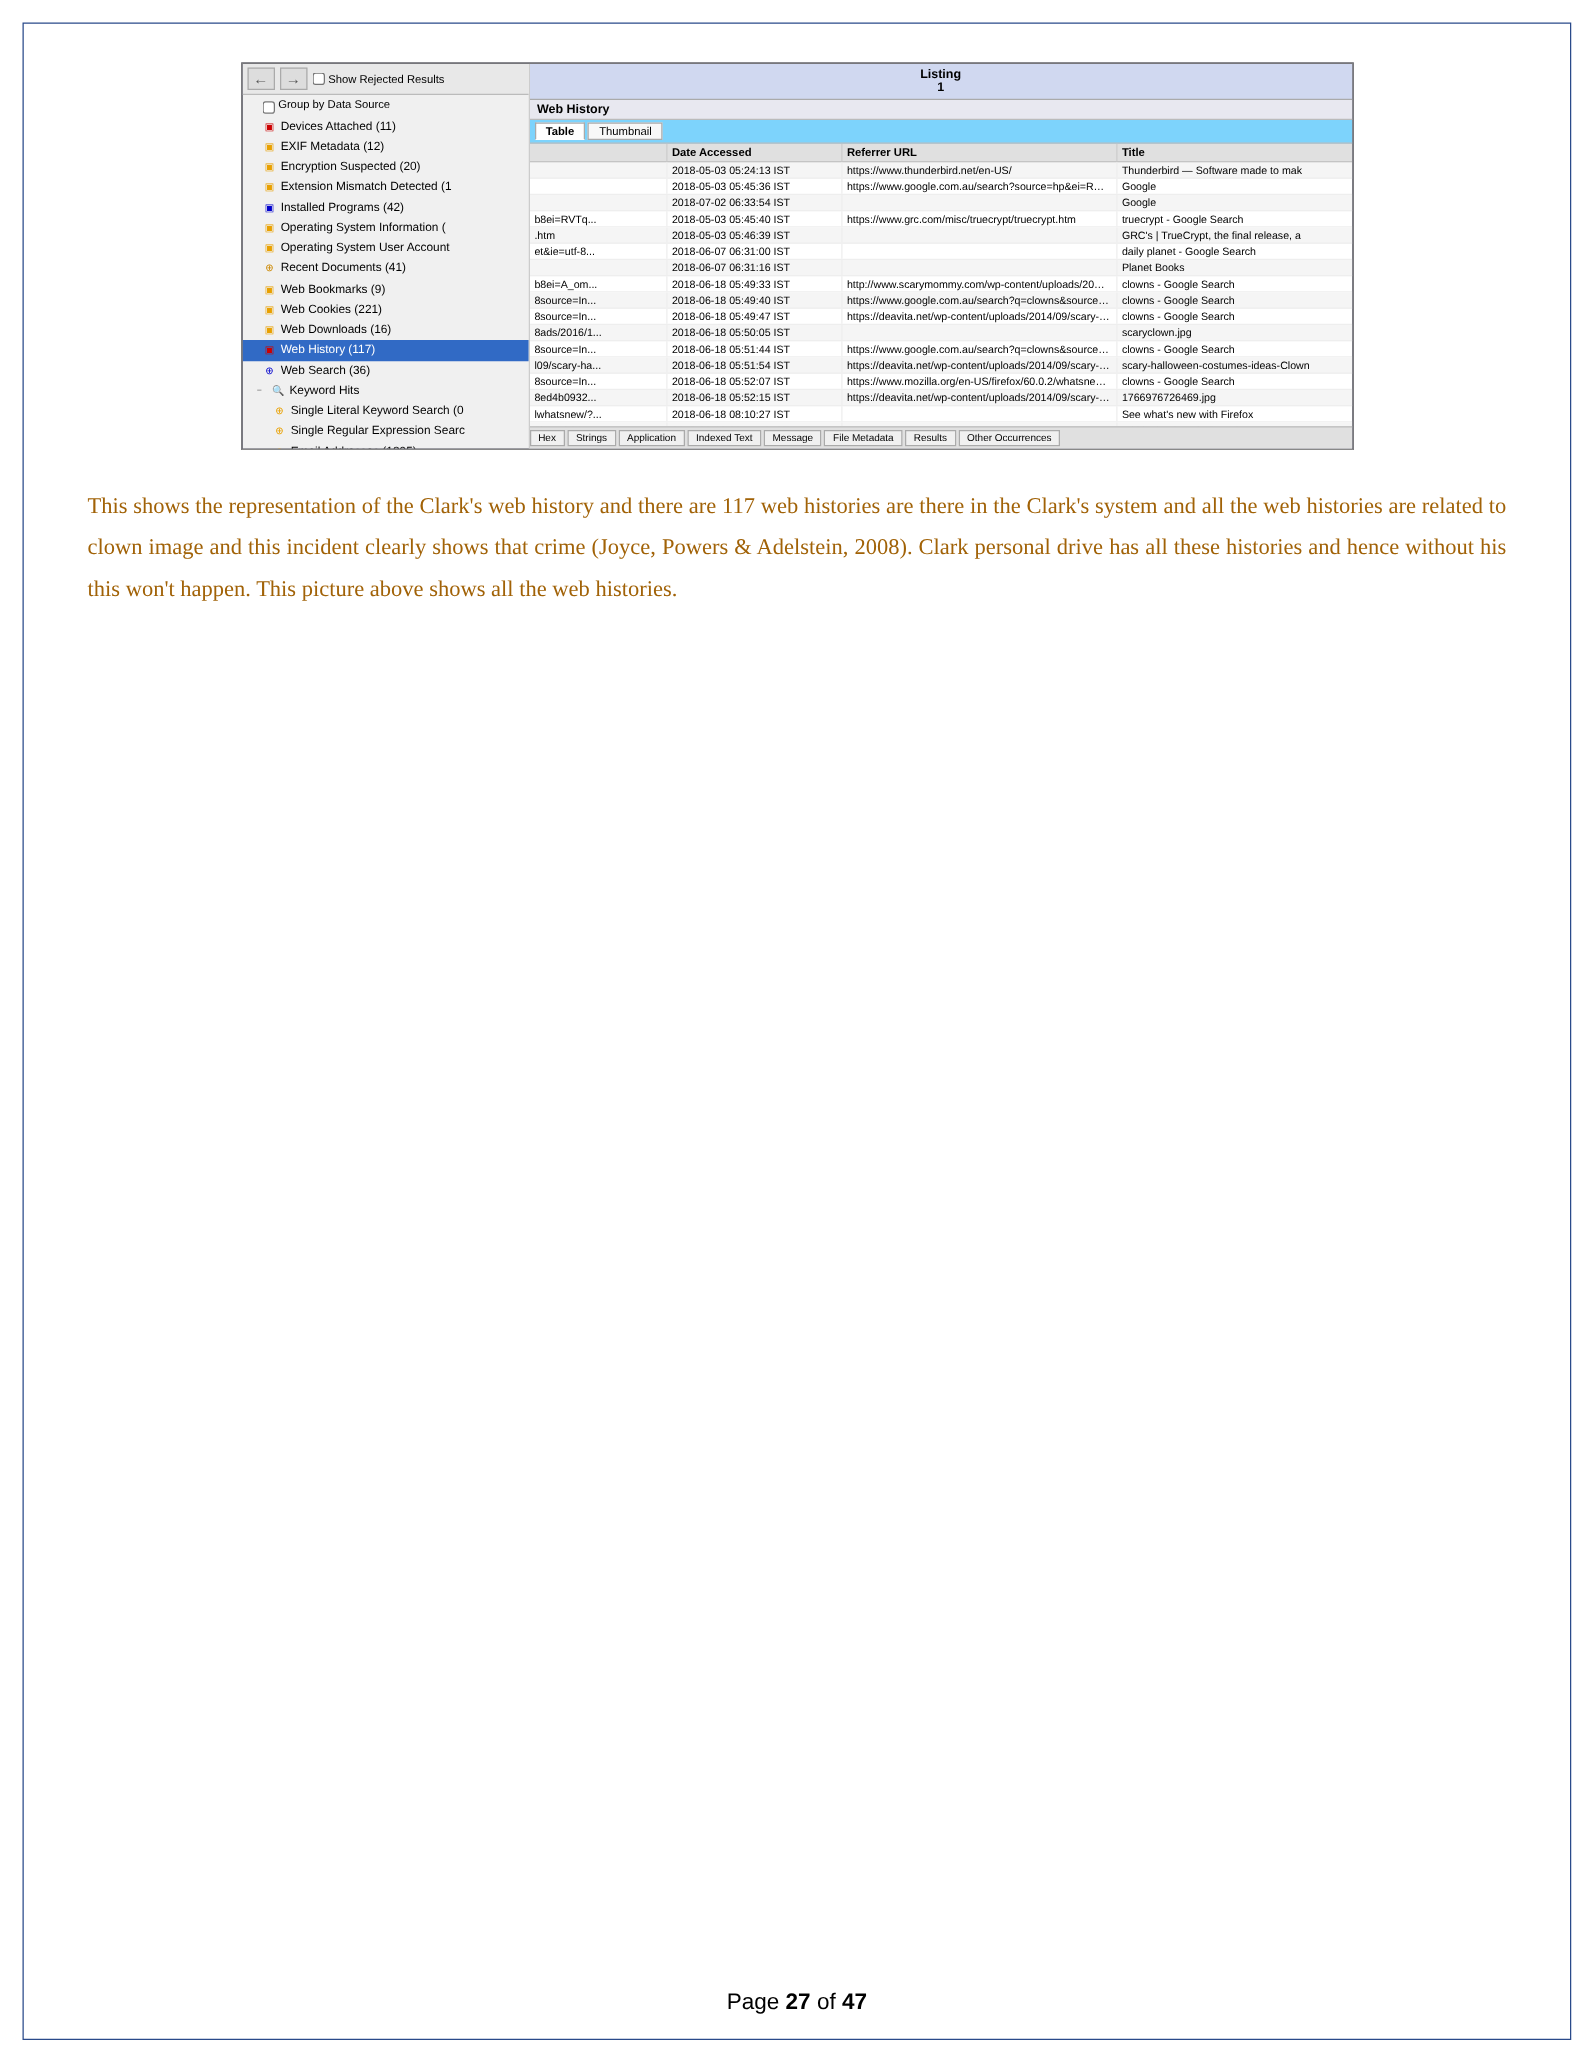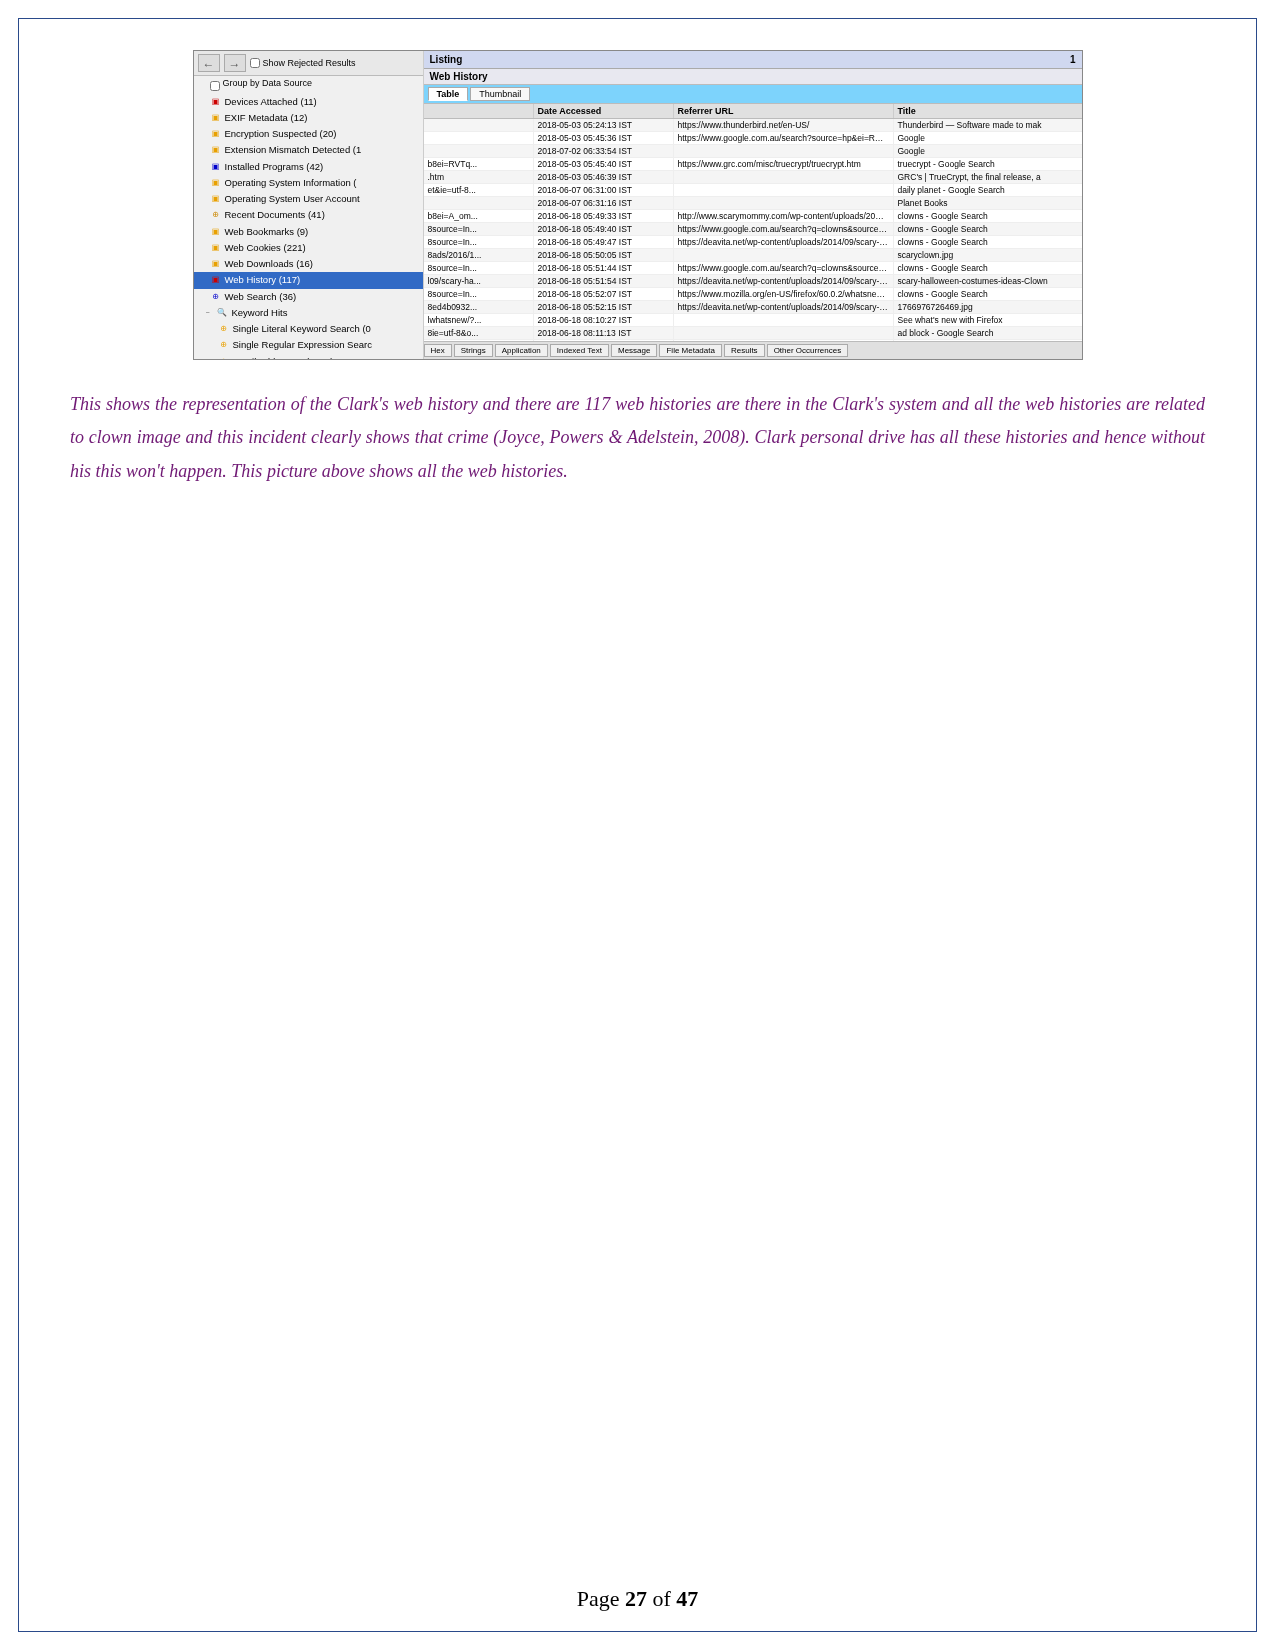--- a/index.html
+++ b/index.html
@@ -110,20 +110,21 @@
     .main-header {
       background: #d0d8f0;
       padding: 3px 6px;
       font-size: 10px;
       font-family: Arial, sans-serif;
       font-weight: bold;
       border-bottom: 1px solid #aaa;
       display: flex;
       align-items: center;
       justify-content: space-between;
+      flex-direction: column;
     }
     .tab-bar {
       background: #7dd3fc;
       border-bottom: 1px solid #bbb;
       padding: 2px 4px;
       display: flex;
       gap: 2px;
       font-size: 9px;
       font-family: Arial, sans-serif;
     }
@@ -187,32 +188,31 @@
       background: #f0f0f0;
       font-size: 8px;
     }
 
     
     .body-text {
       font-family: 'Times New Roman', Times, serif;
       font-size: 18px;
       line-height: 1.85;
       text-align: justify;
-      color: #701a75;
-      font-style: italic;
+      color: #a16207;
     }
 
     
     .page-number {
       position: absolute;
       bottom: 38px;
       left: 0; right: 0;
       text-align: center;
-      font-family: Liberation Serif, serif;
-      font-size: 22px;
+      font-family: Liberation Sans, sans-serif;
+      font-size: 18px;
       color: #000;
     }
     .page-number strong { font-weight: bold; }
   </style>
 </head>
 <body>
 
 <div class="page-border"></div>
 
 <div class="content-area">

